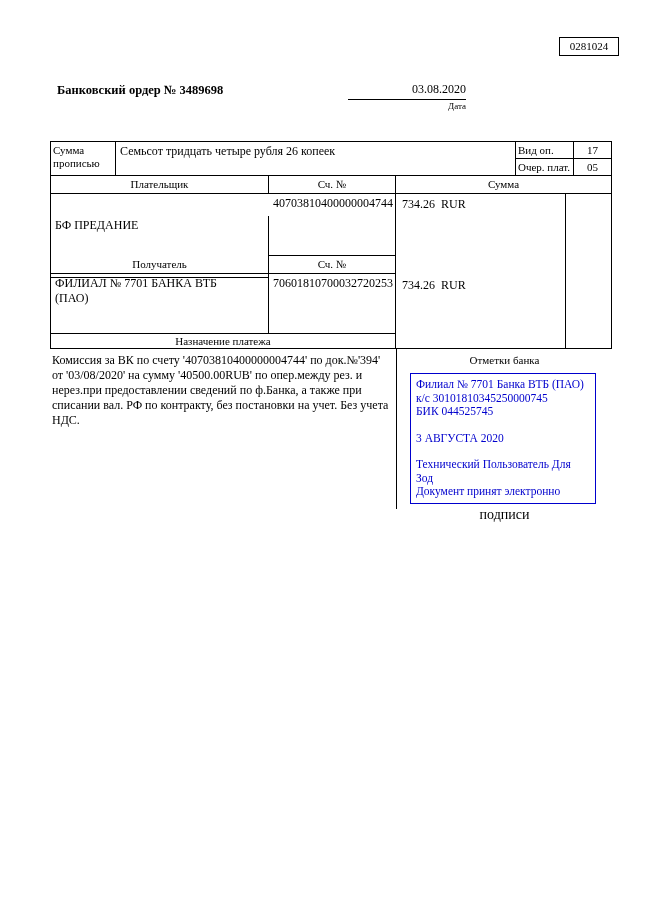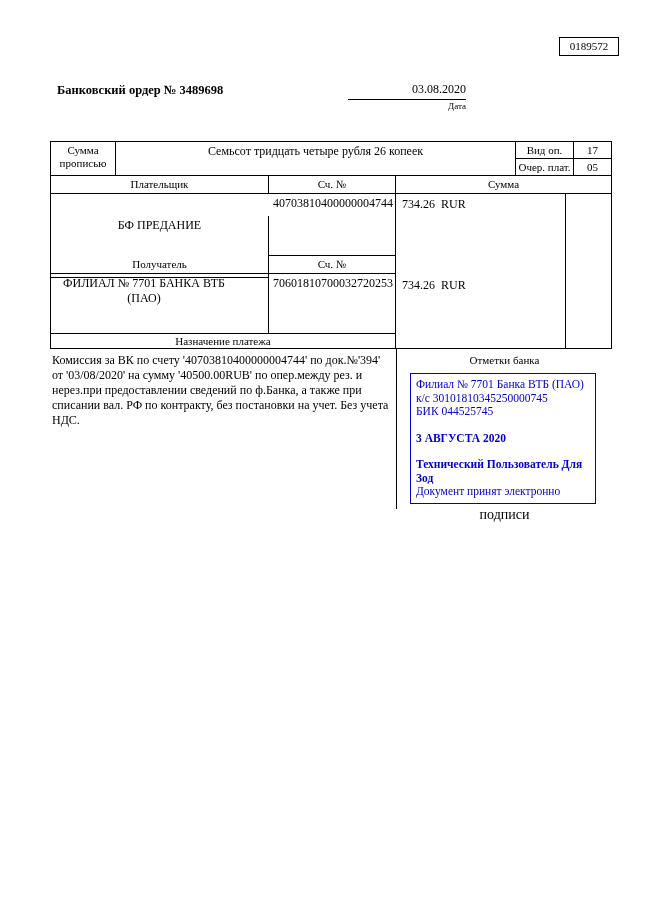--- a/index.html
+++ b/index.html
@@ -26,21 +26,21 @@
   .date-value { font-size: 12px; padding-bottom: 2px; border-bottom: 1px solid #000; }
   .date-label { font-size: 9px; padding-top: 1px; }
 
   .order-table {
     position: absolute; left: 50px; top: 141px;
     width: 562px; height: 208px;
     border: 1px solid #000;
     box-sizing: border-box;
   }
   .cell { position: absolute; box-sizing: border-box; font-size: 12px; padding: 2px 4px; overflow: hidden; }
-  .br { border-right: 1px solid #000; text-align: center; }
+  .br { border-right: 1px solid #000; }
   .bb { border-bottom: 1px solid #000; }
   .ctr { text-align: center; }
   .hdr { font-size: 11px; padding: 2px 2px; line-height: 13px; }
 
   .c-sum-label   { left: 0;     top: 0;    width: 65px;  height: 34px; }
   .c-sum-words   { left: 65px;  top: 0;    width: 400px; height: 34px; }
   .c-vidop       { left: 465px; top: 0;    width: 58px;  height: 17px; }
   .c-vidop-val   { left: 523px; top: 0;    width: 37px;  height: 17px; }
   .c-ocher       { left: 465px; top: 17px; width: 58px;  height: 17px; }
   .c-ocher-val   { left: 523px; top: 17px; width: 37px;  height: 17px; }
@@ -79,33 +79,33 @@
     width: 215px; text-align: center; font-size: 11px;
   }
   .stamp {
     position: absolute; left: 410px; top: 373px;
     width: 186px; box-sizing: border-box;
     border: 1px solid #0000cd;
     padding: 4px 5px;
     font-size: 11.5px; line-height: 13.5px;
     color: #0000cd;
   }
-  .stamp-gap { margin-top: 13px; font-weight: bold; }
+  .stamp-gap { margin-top: 13px; }
   .signatures {
     position: absolute; left: 397px; top: 507px;
     width: 215px; text-align: center; font-size: 14px;
   }
 </style>
 </head>
 <body>
 
 <div class="page">
 
   <div class="form-code">
-    <span>0189572</span>
+    <span>0281024</span>
   </div>
 
   <div class="doc-title">Банковский ордер № 3489698</div>
 
   <div class="date-block">
     <div class="date-value">03.08.2020</div>
     <div class="date-label">Дата</div>
   </div>
 
   <div class="order-table">

